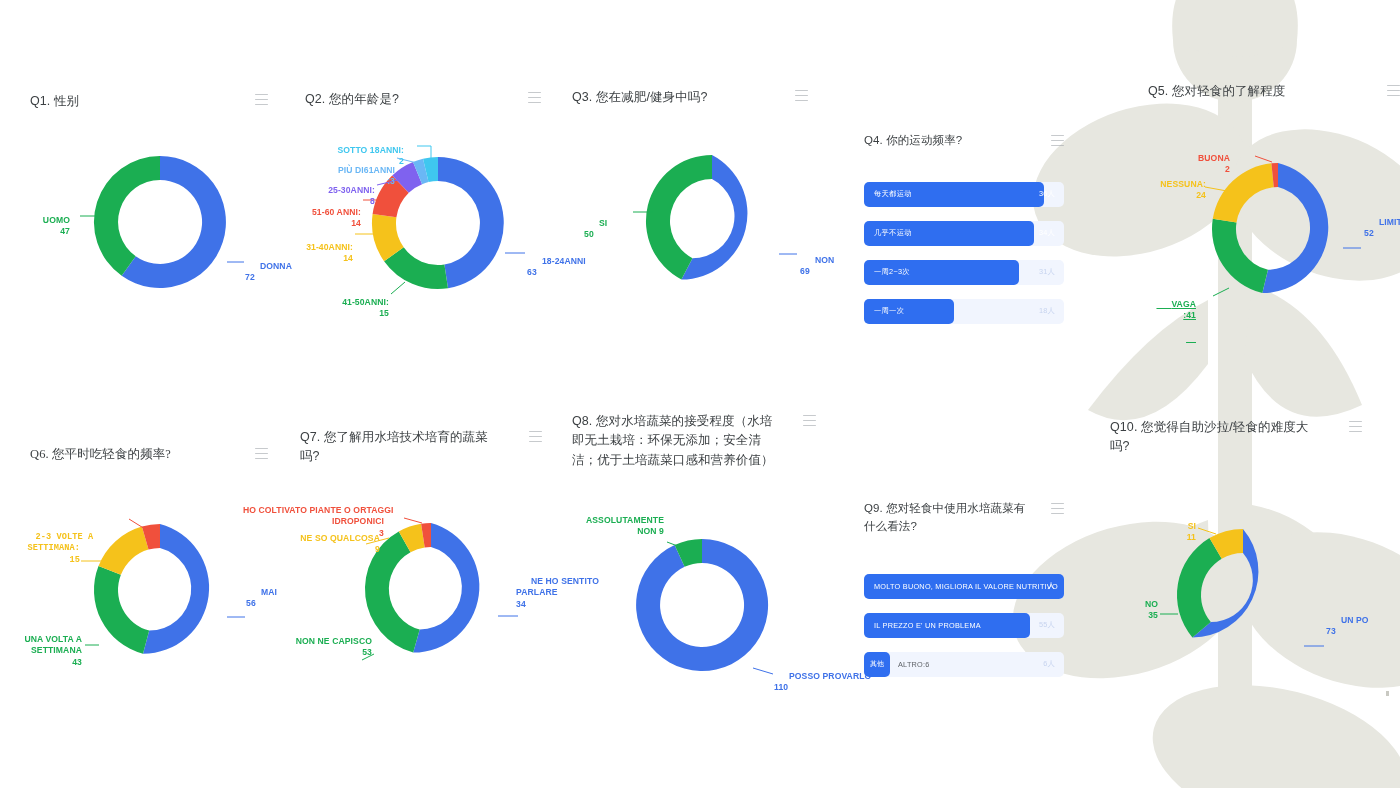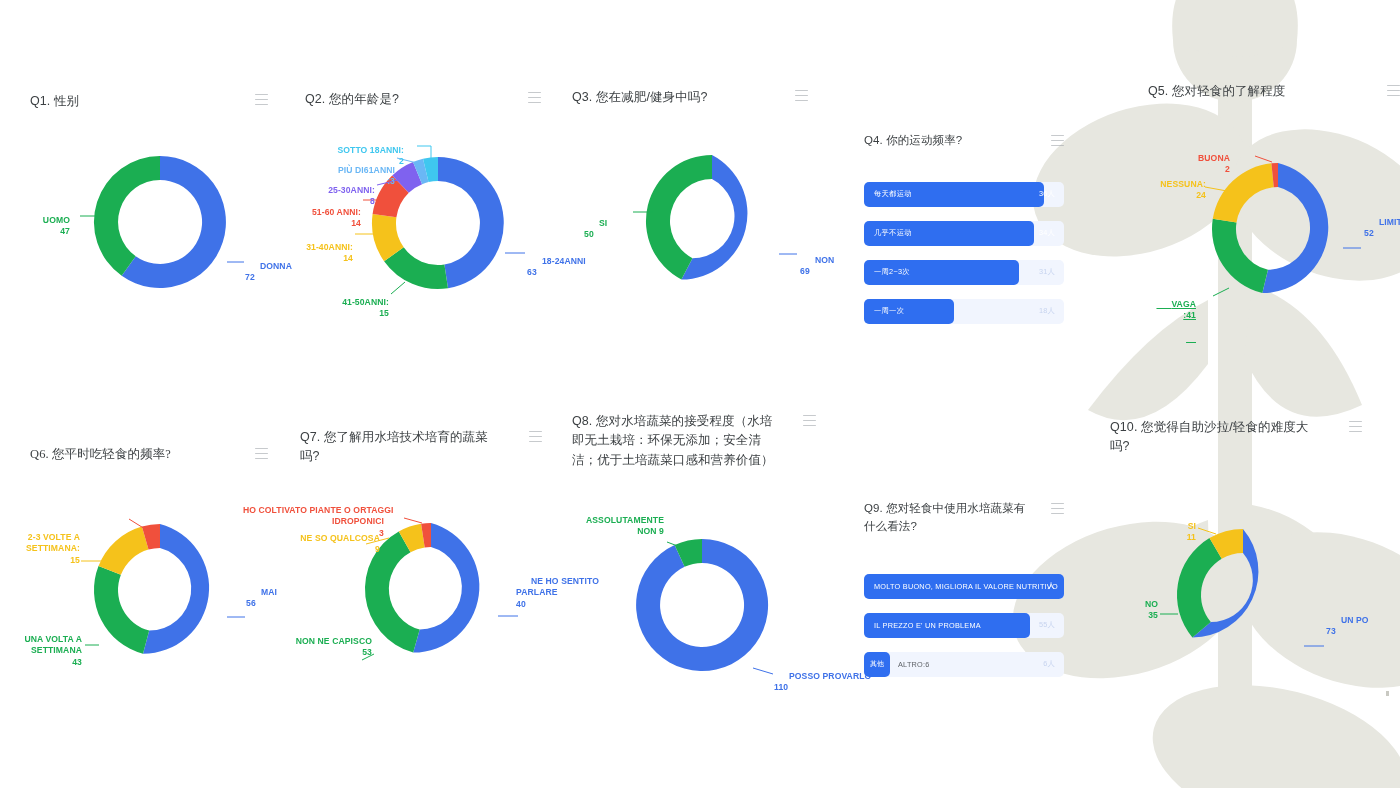--- a/index.html
+++ b/index.html
@@ -273,21 +273,21 @@
           <path d="M-17.0,63.8 A66,66 0 0,1 -61.5,-24.0 L-39.1,-15.3 A42,42 0 0,0 -10.8,40.6 Z" fill="#1bae52"></path>
           <path d="M-61.5,-24.0 A66,66 0 0,1 -18.1,-63.5 L-11.5,-40.4 A42,42 0 0,0 -39.1,-15.3 Z" fill="#f5c21b"></path>
           <path d="M-18.1,-63.5 A66,66 0 0,1 0,-66 L0,-42 A42,42 0 0,0 -11.5,-40.4 Z" fill="#f0503c"></path>
         </g>
         <path d="M70,24 L54,14" stroke="#f0503c" stroke-width="1" fill="none"></path>
         <path d="M27,56 L6,56" stroke="#f5c21b" stroke-width="1" fill="none"></path>
         <path d="M24,140 L10,140" stroke="#1bae52" stroke-width="1" fill="none"></path>
         <path d="M152,112 L170,112" stroke="#3f72e8" stroke-width="1" fill="none"></path>
       </svg>
     </div>
-    <div class="lbl r" style="left:-26px; top:76px; width:76px; color:#f5c21b;">
+    <div class="lbl r" style="left:-26px; top:76px; width:76px; color:#f5c21b;font-family:Liberation Mono, monospace;">
       <span>2-3 VOLTE A
 SETTIMANA:</span><span class="v">15</span>
     </div>
     <div class="lbl r" style="left:-28px; top:178px; width:80px; color:#1bae52;">
       <span>UNA VOLTA A
 SETTIMANA</span><span class="v">43</span>
     </div>
     <div class="lbl l" style="left:216px; top:131px; width:60px; color:#3f72e8;">
       <span>MAI</span><span class="v">56</span>
     </div>
@@ -319,21 +319,21 @@
 IDROPONICI</span><span class="v">3</span>
     </div>
     <div class="lbl r" style="left:-30px; top:94px; width:110px; color:#f5c21b;">
       <span>NE SO QUALCOSA</span><span class="v">9</span>
     </div>
     <div class="lbl r" style="left:-34px; top:197px; width:106px; color:#1bae52;">
       <span>NON NE CAPISCO</span><span class="v">53</span>
     </div>
     <div class="lbl l" style="left:216px; top:137px; width:86px; color:#3f72e8;">
       <span>NE HO SENTITO
-PARLARE</span><span class="v">40</span>
+PARLARE</span><span class="v">34</span>
     </div>
   </div>
 
   <div class="card" style="left:572px; top:412px; width:260px; height:270px;">
     <div class="card-title" style="width:212px;">Q8. 您对水培蔬菜的接受程度（水培即无土栽培：环保无添加；安全清洁；优于土培蔬菜口感和营养价值）</div>
     <div class="hamburger" style="right:16px; top:3px;">
         <i></i>
         <i></i>
         <i></i>
       </div>

